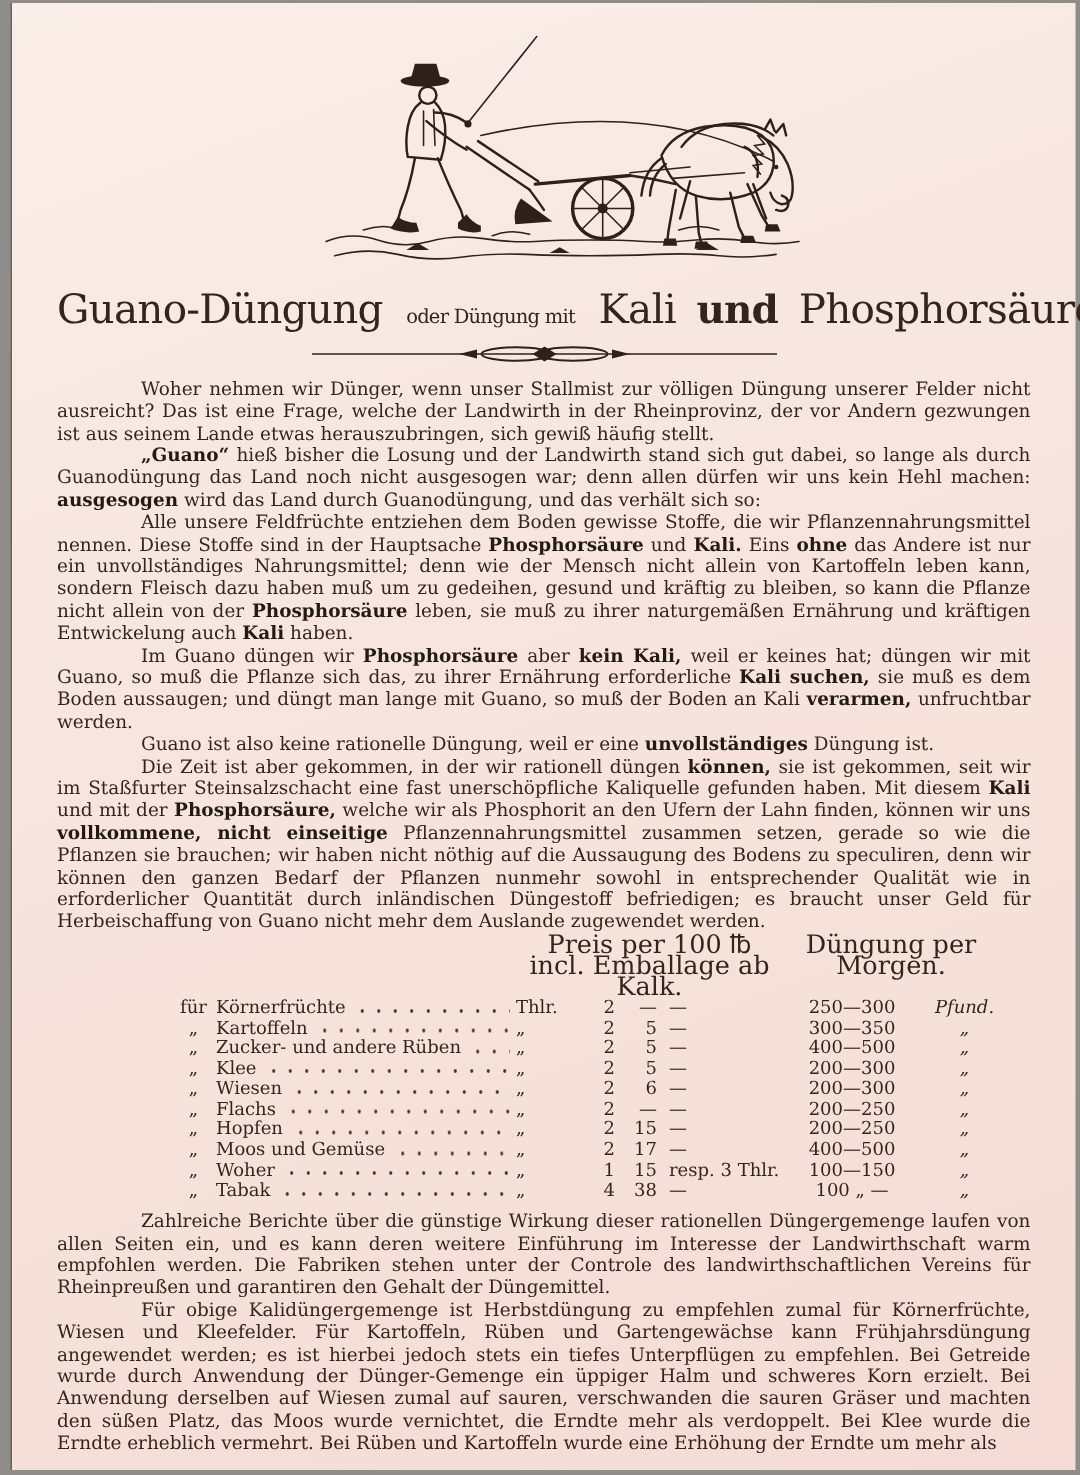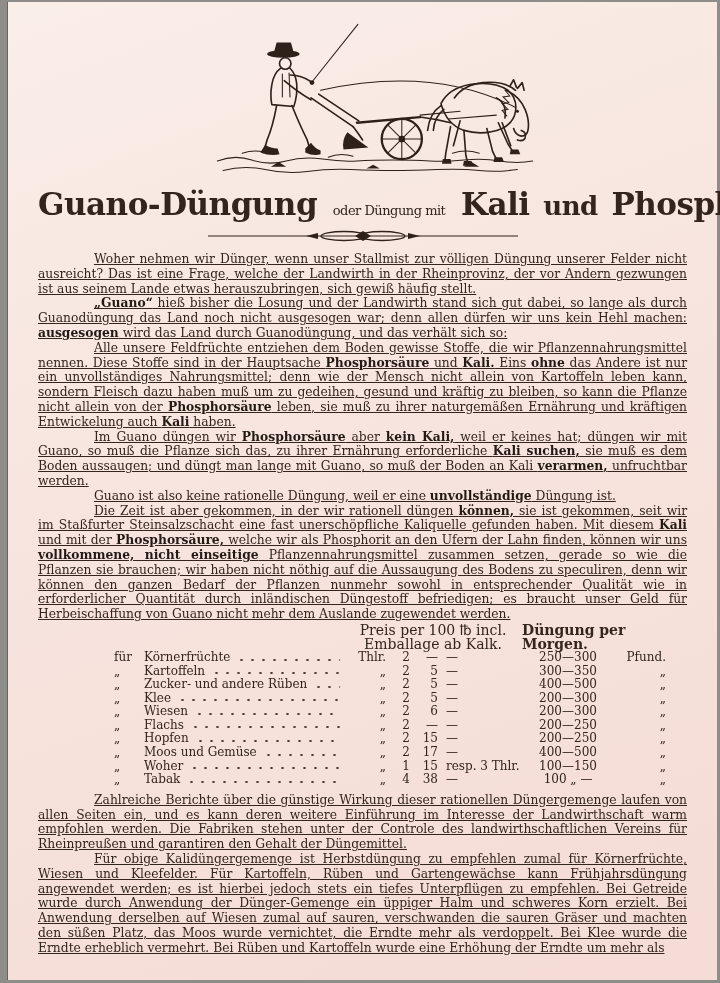--- a/index.html
+++ b/index.html
@@ -21,54 +21,54 @@
   figure.illu{margin:4px 0 0 0;text-align:center;}
   figure.illu svg{display:inline-block;margin-left:26px;}
   .ink-stroke{stroke:#2e2119;fill:none;stroke-width:1.7;stroke-linecap:round;stroke-linejoin:round;}
   .ink-thin{stroke:#2e2119;fill:none;stroke-width:1.1;stroke-linecap:round;}
   .ink-fill{fill:#2e2119;stroke:none;}
   
   .title{
     margin:2px 0 0 0;text-align:center;white-space:nowrap;
     font-weight:normal;letter-spacing:-0.5px;line-height:1;
   }
-  .t-big{font-size:31px;font-weight:bold;}
+  .t-big{font-size:27px;font-weight:normal;}
   .t-mid{font-size:13px;font-weight:normal;padding:0 6px;}
   .t-und{font-size:26px;font-weight:bold;padding:0 4px;}
   .divider{text-align:center;margin:7px 0 6px 0;}
   
   .bodytext{margin-top:6px;}
   .para{
     margin:0;font-size:12.3px;line-height:14.8px;
-    text-align:justify;text-indent:56px;text-decoration:underline;
+    text-align:justify;text-indent:56px;
   }
   
   .ptable{width:552px;margin:1px 0 0 76px;font-size:12px;}
   .thead,.prow{
     display:grid;
     grid-template-columns:30px 200px 46px 20px 28px 84px 92px 52px;
     align-items:baseline;
   }
-  .thead{font-size:14px;line-height:14px;}
+  .thead{font-size:17px;line-height:14px;}
   .th-price{grid-column:3/7;text-align:center;}
-  .th-dosage{grid-column:7/9;font-weight:bold;}
+  .th-dosage{grid-column:7/9;text-align:center;}
   .prow{line-height:13.6px;}
-  .c-prefix{text-align:left;}
+  .c-prefix{text-align:center;}
   .c-name{display:flex;align-items:center;}
   .c-name .leader{
     flex:1;height:10px;margin:0 4px;
     background-image:radial-gradient(circle,#4a3a31 1px,rgba(0,0,0,0) 1.3px);
     background-size:11px 4px;background-repeat:repeat-x;background-position:2px 80%;
   }
-  .c-cur{text-align:right;padding-right:4px;}
+  .c-cur{padding-right:4px;}
   .c-v1{text-align:right;}
   .c-v2{text-align:right;}
   .c-v3{text-align:left;padding-left:8px;}
   .c-amt{text-align:center;}
-  .c-unit{text-align:right;padding-left:6px;}
+  .c-unit{text-align:center;padding-left:6px;font-style:italic;}
 </style>
 </head>
 <body>
 
 <main class="paper">
 
   <figure class="illu">
     <svg width="340" height="172" viewBox="0 0 340 180">
 
       <path class="ink-thin" d="M4 158 q18 -7 36 -1 t36 1 t38 -2 t36 2 t38 -1 t38 1 t36 -1 t38 1 t34 0"></path>
@@ -132,21 +132,21 @@
       <path class="ink-fill" d="M155 1 l8 5 -8 5 -8 -5 z"></path>
       <path class="ink-fill" d="M98 6 l12 -3 v6 z M212 6 l-12 -3 v6 z"></path>
     </svg>
   </div>
 
   <section class="bodytext">
     <p class="para"><span>Woher nehmen wir Dünger, wenn unser Stallmist zur völligen Düngung unserer Felder nicht ausreicht? Das ist eine Frage, welche der Landwirth in der Rheinprovinz, der vor Andern gezwungen ist aus seinem Lande etwas herauszubringen, sich gewiß häufig stellt.</span></p>
     <p class="para"><span class="b">„Guano“</span><span> hieß bisher die Losung und der Landwirth stand sich gut dabei, so lange als durch Guanodüngung das Land noch nicht ausgesogen war; denn allen dürfen wir uns kein Hehl machen: </span><span class="b">ausgesogen</span><span> wird das Land durch Guanodüngung, und das verhält sich so:</span></p>
     <p class="para"><span>Alle unsere Feldfrüchte entziehen dem Boden gewisse Stoffe, die wir Pflanzennahrungsmittel nennen.  Diese Stoffe sind in der Hauptsache </span><span class="b">Phosphorsäure</span><span> und </span><span class="b">Kali.</span><span>  Eins </span><span class="b">ohne</span><span> das Andere ist nur ein unvollständiges Nahrungsmittel; denn wie der Mensch nicht allein von Kartoffeln leben kann, sondern Fleisch dazu haben muß um zu gedeihen, gesund und kräftig zu bleiben, so kann die Pflanze nicht allein von der </span><span class="b">Phosphorsäure</span><span> leben, sie muß zu ihrer naturgemäßen Ernährung und kräftigen Entwickelung auch </span><span class="b">Kali</span><span> haben.</span></p>
     <p class="para"><span>Im Guano düngen wir </span><span class="b">Phosphorsäure</span><span> aber </span><span class="b">kein Kali,</span><span> weil er keines hat; düngen wir mit Guano, so muß die Pflanze sich das, zu ihrer Ernährung erforderliche </span><span class="b">Kali suchen,</span><span> sie muß es dem Boden aussaugen; und düngt man lange mit Guano, so muß der Boden an Kali </span><span class="b">verarmen,</span><span> unfruchtbar werden.</span></p>
-    <p class="para"><span>Guano ist also keine rationelle Düngung, weil er eine </span><span class="b">unvollständige</span><span> Düngung ist.</span></p>
+    <p class="para"><span>Guano ist also keine rationelle Düngung, weil er eine </span><span class="b">unvollständiges</span><span> Düngung ist.</span></p>
     <p class="para"><span>Die Zeit ist aber gekommen, in der wir rationell düngen </span><span class="b">können,</span><span> sie ist gekommen, seit wir im Staßfurter Steinsalzschacht eine fast unerschöpfliche Kaliquelle gefunden haben.  Mit diesem </span><span class="b">Kali</span><span> und mit der </span><span class="b">Phosphorsäure,</span><span> welche wir als Phosphorit an den Ufern der Lahn finden, können wir uns </span><span class="b">vollkommene, nicht einseitige</span><span> Pflanzennahrungsmittel zusammen setzen, gerade so wie die Pflanzen sie brauchen; wir haben nicht nöthig auf die Aussaugung des Bodens zu speculiren, denn wir können den ganzen Bedarf der Pflanzen nunmehr sowohl in entsprechender Qualität wie in erforderlicher Quantität durch inländischen Düngestoff befriedigen; es braucht unser Geld für Herbeischaffung von Guano nicht mehr dem Auslande zugewendet werden.</span></p>
   </section>
 
   <section class="ptable">
     <div class="thead">
       <span class="th-price">Preis per 100 ℔ incl. Emballage ab Kalk.</span>
       <span class="th-dosage">Düngung per Morgen.</span>
     </div>
     <div>
         <div class="prow">

